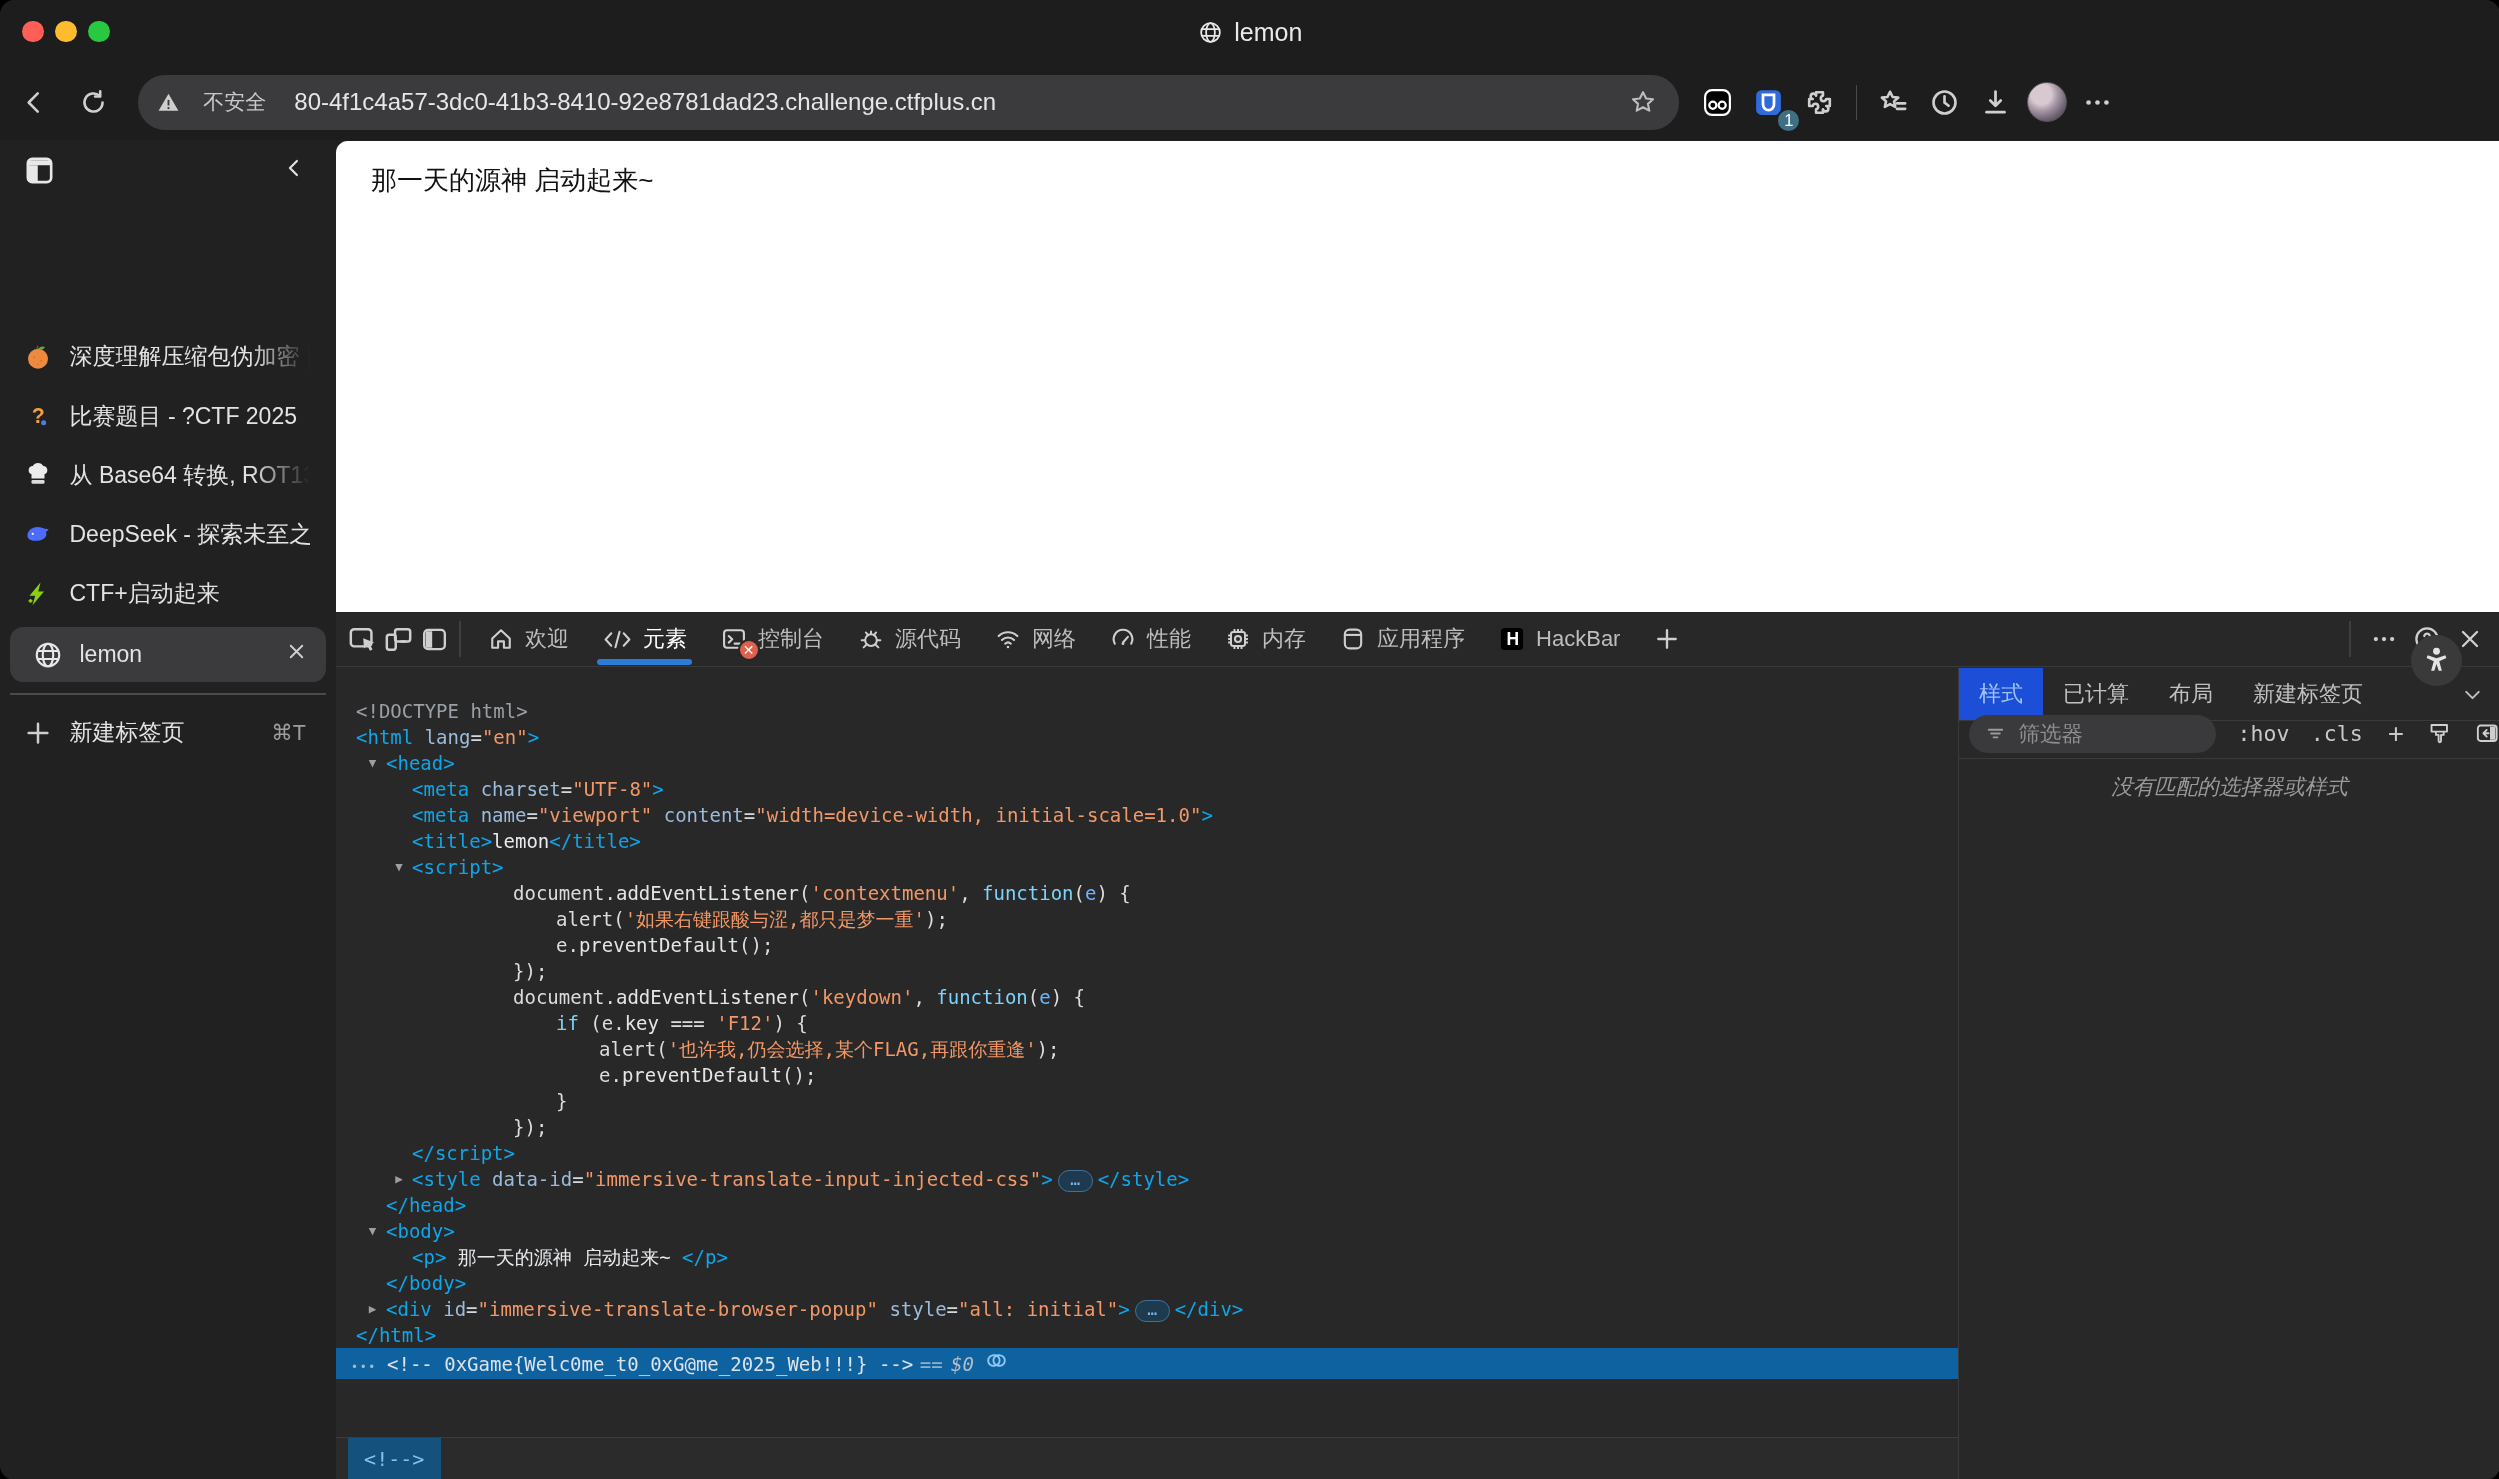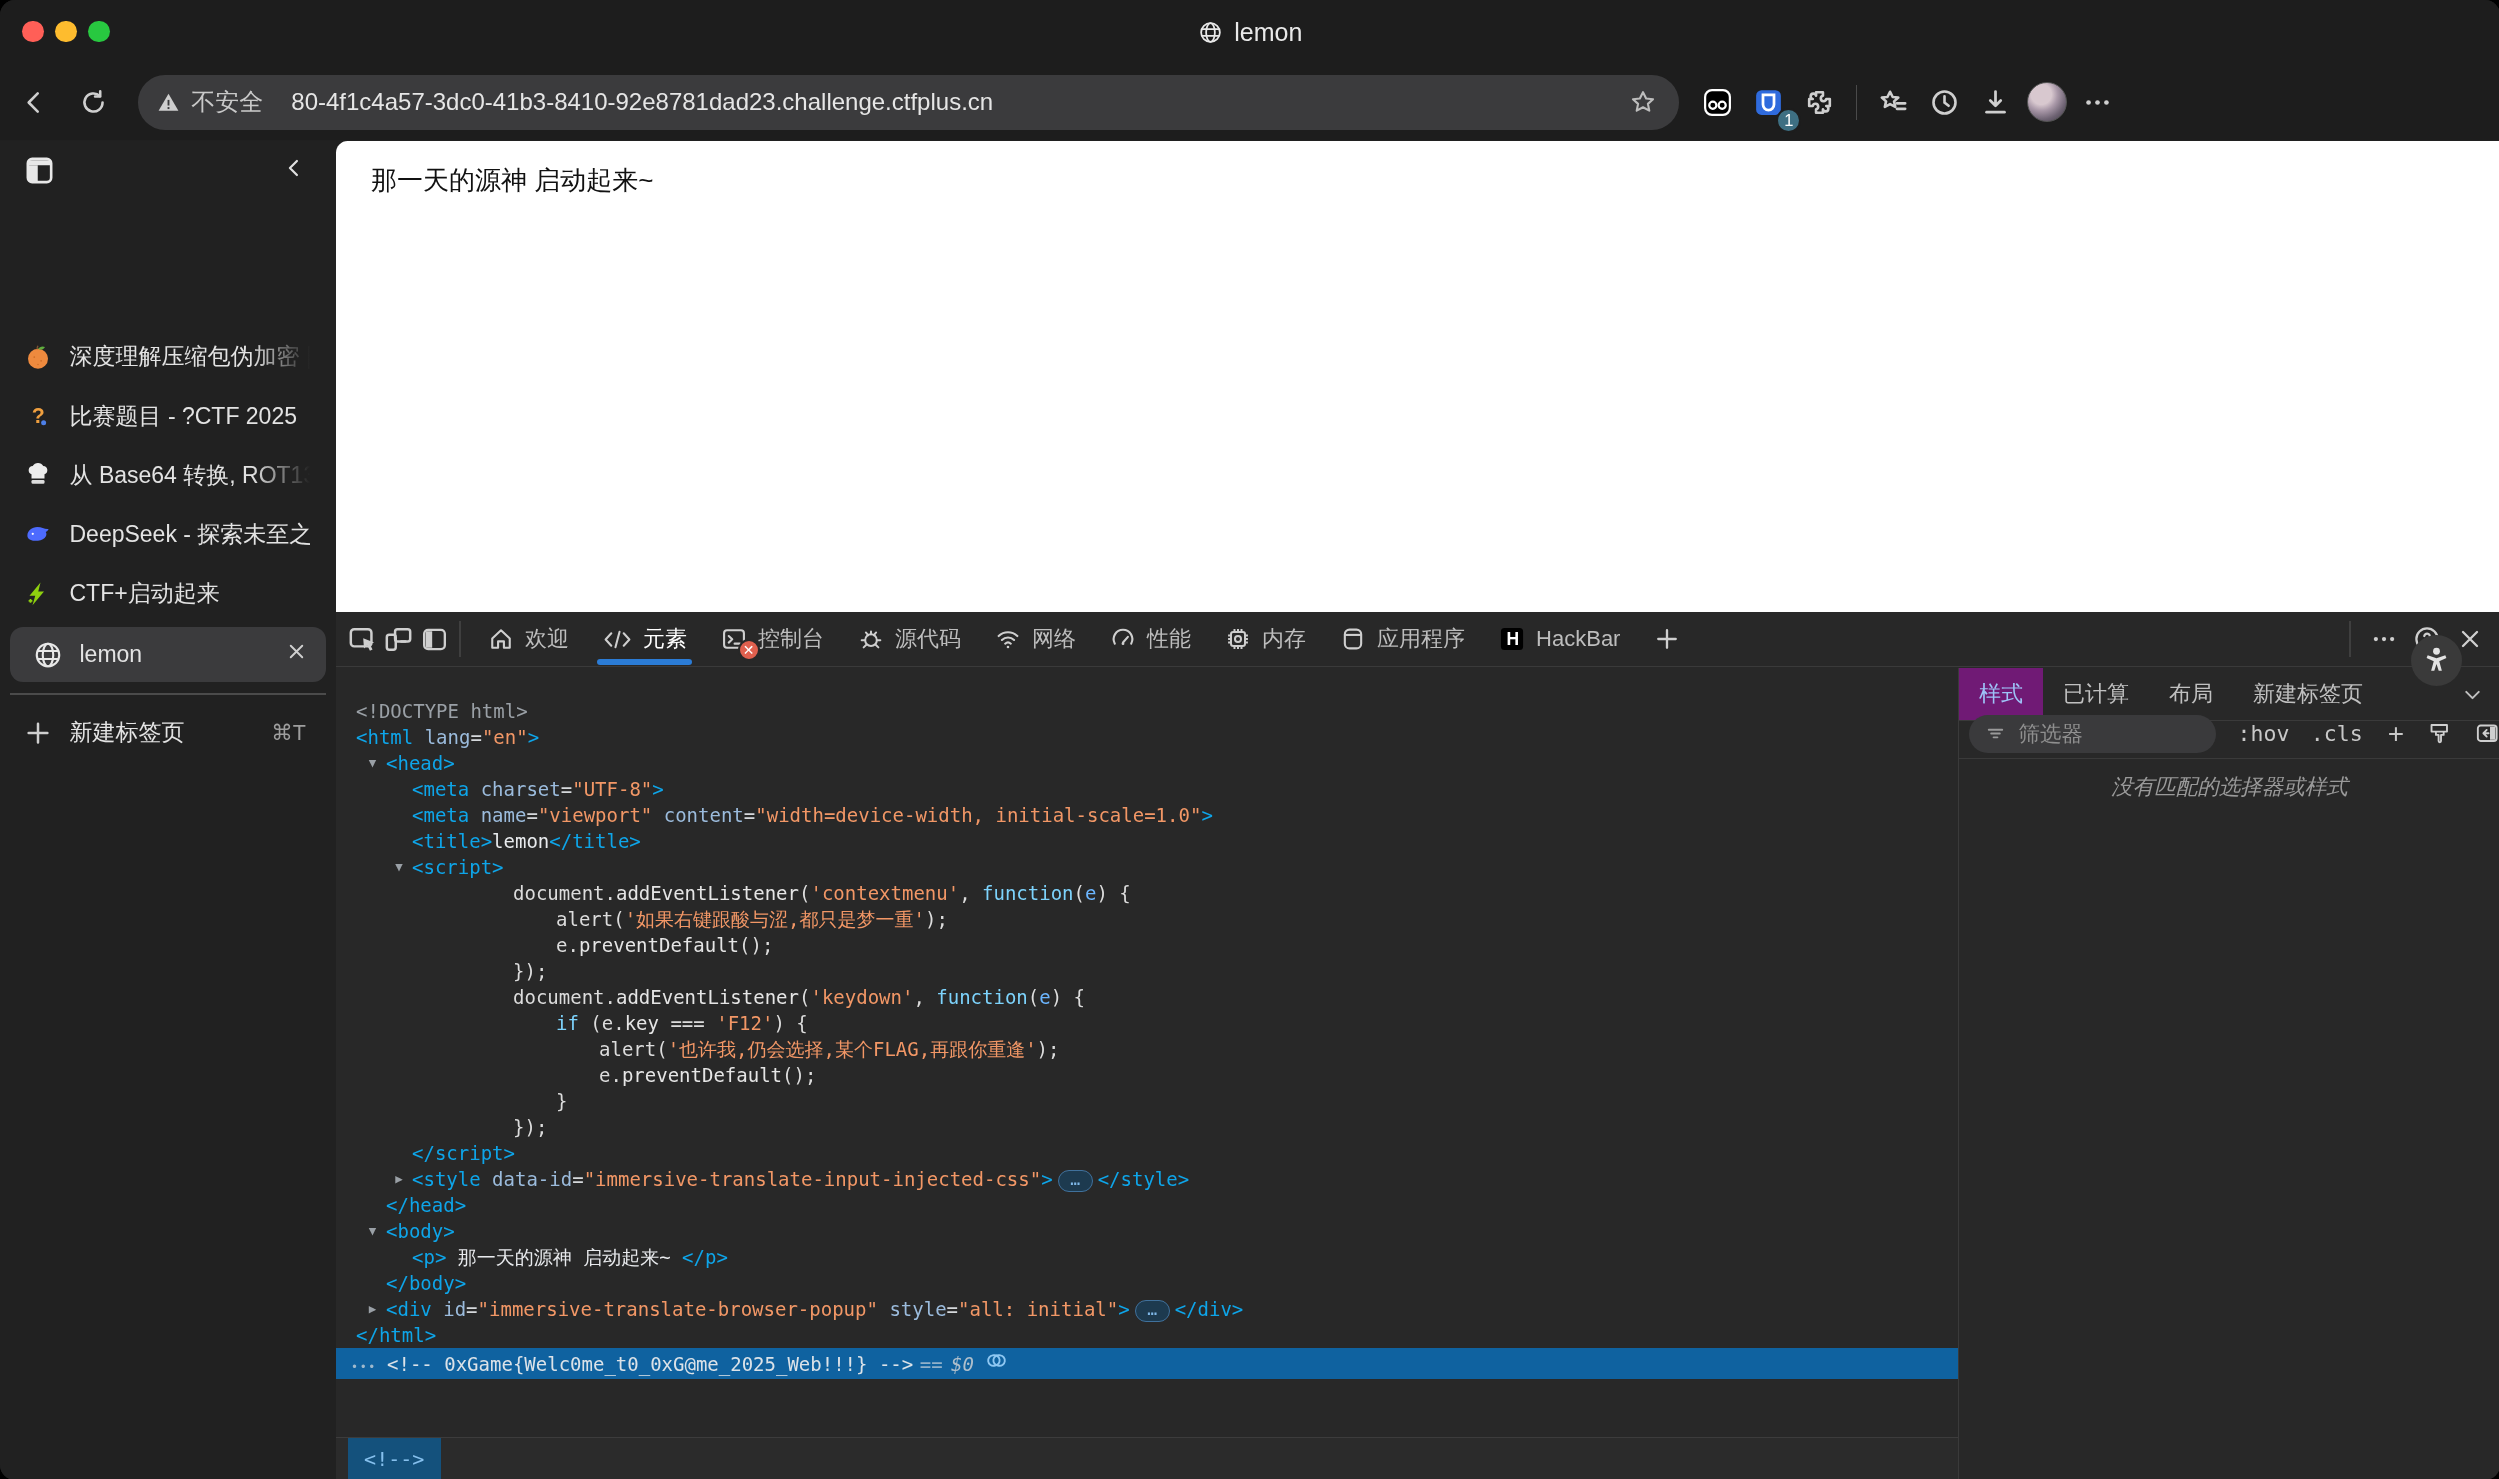--- a/index.html
+++ b/index.html
@@ -11,21 +11,21 @@
   
   #titlebar{position:absolute;left:0;top:0;width:100%;height:64px;background:#1d1d1d;}
   .light{position:absolute;top:20.7px;width:21.5px;height:21.5px;border-radius:50%;}
   #title-center{position:absolute;left:0;top:0;width:100%;height:64px;display:flex;align-items:center;justify-content:center;gap:11.6px;color:#e9e9e9;font-size:25px;}
 
   
   #toolbar{position:absolute;left:0;top:64px;width:100%;height:76px;background:#1d1d1d;display:flex;align-items:center;}
   .tb-icon{width:46px;height:46px;display:flex;align-items:center;justify-content:center;border-radius:8.3px;flex:0 0 auto;}
   #back-btn{margin-left:11.6px;} #reload-btn{margin-left:13.2px;}
   #urlbar{margin-left:21.5px;width:1541px;height:55px;border-radius:27px;background:#3b3b3d;display:flex;align-items:center;padding:0 18px;}
-  #security-chip{display:flex;align-items:center;gap:10px;color:#c9c9c9;font-size:24px;flex:0 0 auto;}
+  #security-chip{display:flex;align-items:center;gap:22px;color:#c9c9c9;font-size:21px;flex:0 0 auto;}
   #url-text{color:#e6e6e6;font-size:24px;margin-left:28px;flex:1 1 auto;white-space:nowrap;overflow:hidden;}
   #tb-right{display:flex;align-items:center;gap:5px;margin-left:15px;}
   .ext-badge{position:absolute;right:-10px;bottom:-8.3px;width:25px;height:25px;border-radius:50%;background:#3e6f82;color:#fff;font-size:16.5px;display:flex;align-items:center;justify-content:center;border:2.5px solid #1d1d1d;}
   .tb-divider{width:1.7px;height:35px;background:#4a4a4a;margin:0 8.3px;}
   #avatar{width:40px;height:40px;border-radius:50%;background:radial-gradient(circle at 35% 30%,#d8c8cf 0 28%,#a998a8 45%,#6d6272 70%,#3c3640 100%);border:0.8px solid #555;}
 
   
   #sidebar{position:absolute;left:0;top:141px;width:336px;bottom:0;background:#212121;}
   #sb-header{position:relative;height:58px;}
   #sb-pane-icon{position:absolute;left:21.5px;top:11.6px;}
@@ -70,21 +70,21 @@
   .tk-heq{color:#8fb0c9;margin-left:6.6px;} .tk-hv{color:#aebecb;font-style:italic;margin-left:8.3px;}
   .pill{display:inline-flex;align-items:center;justify-content:center;vertical-align:middle;width:35px;height:22px;border-radius:11.6px;background:#1d3a4f;border:1.7px solid #40719c;color:#7fb8e8;font-size:16.5px;line-height:8.3px;margin:0 5px;}
   .copilot{display:inline-block;vertical-align:middle;margin-left:10px;}
   #breadcrumb-bar{position:absolute;left:0;bottom:0;width:100%;height:43px;background:#2b2b2b;border-top:1.7px solid #3c3c3c;display:flex;align-items:stretch;}
   #breadcrumb-chip{margin-left:11.6px;padding:0 16.5px;display:flex;align-items:center;background:#14517c;color:#86c0ee;font-family:"DejaVu Sans Mono","Liberation Mono",monospace;font-size:20px;}
   #a11y-fab{position:absolute;right:38px;top:23px;width:51px;height:51px;border-radius:50%;background:#3a3a3a;display:flex;align-items:center;justify-content:center;}
 
   #dt-right{position:absolute;right:0;top:56px;width:542px;bottom:0;border-left:1.7px solid #3a3a3a;}
   #styles-tabs{position:absolute;left:0;top:0;width:100%;height:53px;border-bottom:1.7px solid #3a3a3a;display:flex;align-items:stretch;}
   .st-tab{display:flex;align-items:center;padding:0 20px;font-size:22px;color:#c0c0c0;}
-  .st-tab.active{background:#701a75;color:#9ec3f7;}
+  .st-tab.active{background:#1d4ed8;color:#9ec3f7;}
   #st-chevron{margin-left:auto;margin-right:15px;display:flex;align-items:center;}
   #filter-row{position:absolute;left:0;top:41px;width:100%;height:50px;border-bottom:1.7px solid #3a3a3a;display:flex;align-items:center;}
   #filter-pill{margin-left:10px;width:281px;height:38px;border-radius:19px;background:#3a3a3c;display:flex;align-items:center;gap:11.6px;padding:0 15px;color:#8f8f8f;font-size:21.5px;}
   .tog{color:#c8c8c8;font-size:21.5px;margin-left:21.5px;font-family:"DejaVu Sans Mono","Liberation Mono",monospace;}
   #st-plus{margin-left:25px;font-size:28px;color:#c8c8c8;}
   .st-icon{margin-left:21.5px;display:flex;}
   #no-style-msg{position:absolute;left:0;top:104px;width:100%;text-align:center;color:#9a9a9a;font-size:21.5px;font-style:italic;}
 </style>
 </head>
 <body>

